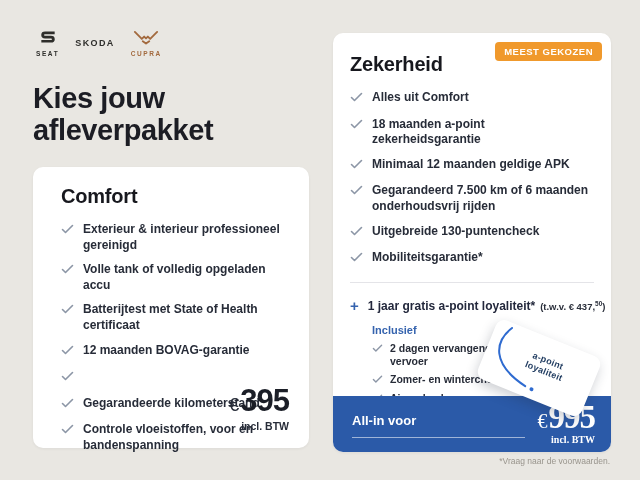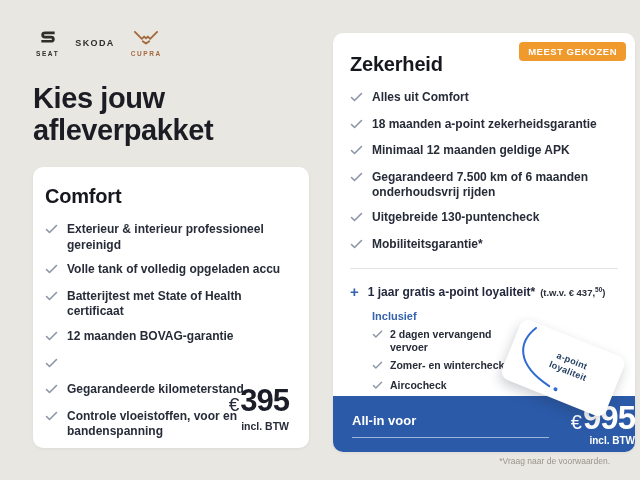--- a/index.html
+++ b/index.html
@@ -20,22 +20,22 @@
   
   .heading {
     position:absolute; left:33px; top:82px; width:250px;
     font-size:29px; line-height:1.12; font-weight:600; letter-spacing:-0.4px; color:#1C1D24;
   }
   
   .card {
     position:absolute; background:#fff; border-radius:10px;
     box-shadow:0 1px 3px rgba(40,40,40,0.06);
   }
-  .card-comfort { left:33px; top:167px; width:276px; height:281px; padding:18px 12px; }
-  .card-zekerheid { left:333px; top:33px; width:302px; height:419px; padding:20px 17px 0 17px; }
+  .card-comfort { left:33px; top:167px; width:276px; height:281px; padding:18px 28px; }
+  .card-zekerheid { left:333px; top:33px; width:278px; height:419px; padding:20px 17px 0 17px; }
   .card h2 { font-size:20px; font-weight:bold; color:#17181E; margin-bottom:14px; letter-spacing:-0.2px; }
   .feature-list { list-style:none; display:flex; flex-direction:column; gap:9px; }
   .feature-list li { display:flex; align-items:flex-start; gap:9px; font-size:12px; font-weight:600; line-height:1.3; color:#272C38; }
   .feature-list .chk { flex-shrink:0; margin-top:2px; }
   
   .price-block { position:absolute; right:20px; bottom:16px; text-align:right; }
   .price-line { white-space:nowrap; }
   .euro { font-size:19px; font-weight:normal; color:#272C38; margin-right:1px; }
   .amount { font-size:31px; font-weight:bold; letter-spacing:-1px; color:#1B1E27;text-align:center; }
   .price-note { font-size:10.5px; font-weight:600; color:#272C38; margin-top:1px; }
@@ -67,21 +67,21 @@
     position:absolute; left:42px; top:17px; text-align:center;
     font-size:9px; font-weight:bold; color:#1E3A5F; line-height:1.25; letter-spacing:0.3px;
   }
   
   .price-bar {
     position:absolute; left:0; right:0; bottom:0; height:56px;
     background:#2B5AA8; border-radius:0 0 10px 10px; z-index:1;
   }
   .allin-label { position:absolute; left:19px; top:17px; color:#fff; font-size:13px; font-weight:600; }
   .bar-underline { position:absolute; left:19px; right:86px; top:41px; height:1px; background:rgba(255,255,255,0.55); }
-  .bar-price { position:absolute; right:0; top:3px; text-align:right; color:#fff; }
+  .bar-price { position:absolute; right:16px; top:3px; text-align:right; color:#fff;font-family:Liberation Serif, serif; }
   .bar-price .euro { font-size:20px; color:#fff; }
   .bar-price .amount { font-size:33px; color:#fff; }
   .bar-price .price-note { font-size:10px; color:#fff; margin-top:-2px; }
   
   .fine-print { position:absolute; right:30px; top:456px; font-size:8.5px; color:#99958D; }
 </style>
 </head>
 <body>
 
 <div class="page">

